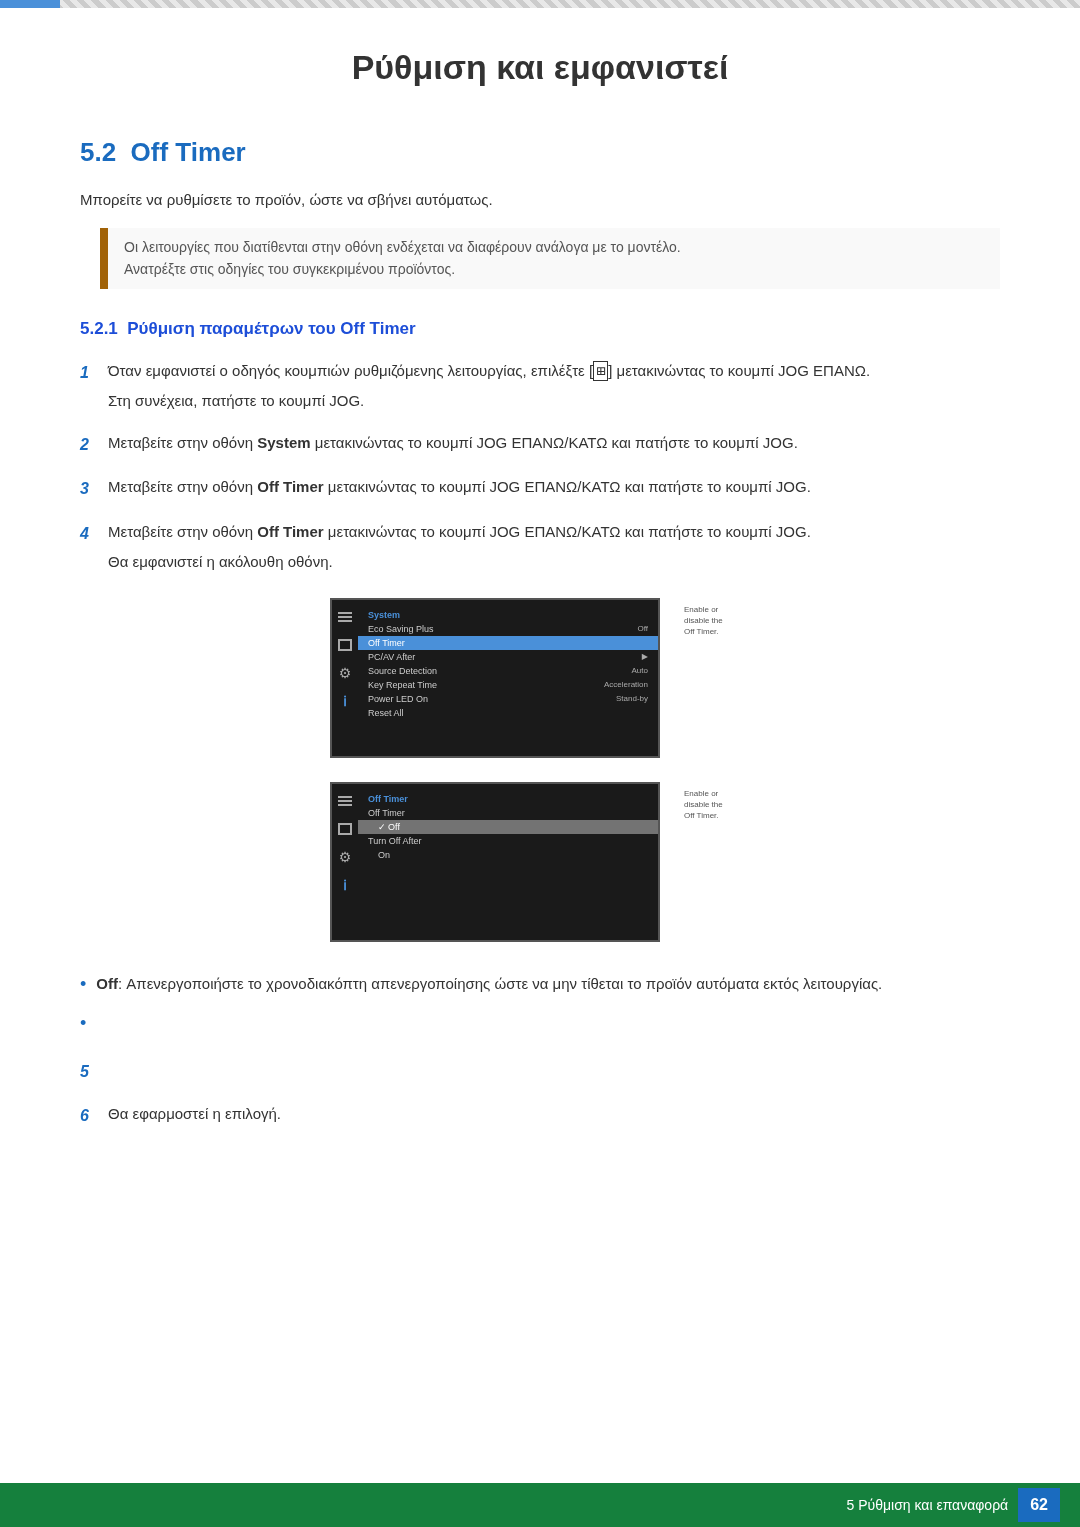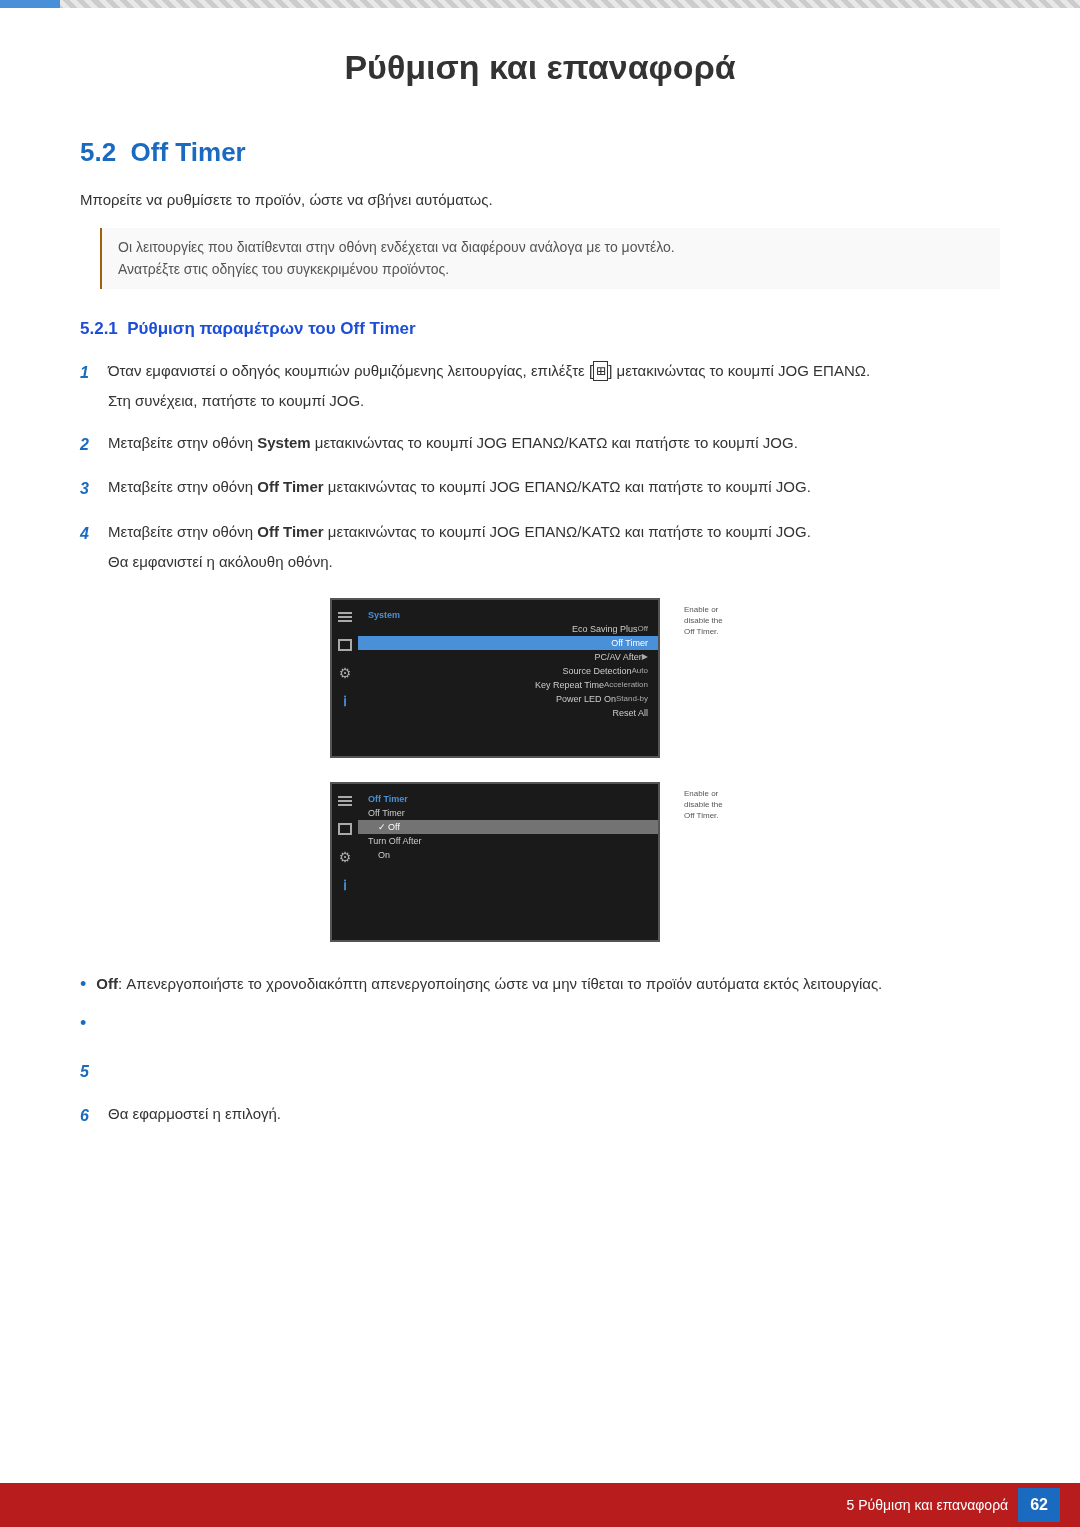--- a/index.html
+++ b/index.html
@@ -61,21 +61,21 @@
     
     .intro-text {
       font-size: 15px;
       color: #333;
       margin-bottom: 16px;
       line-height: 1.6;
     }
 
     
     .note-box {
-      border-left: 2px solid #a16207;
+      border-left: 8px solid #a16207;
       padding: 8px 16px;
       margin: 0 0 30px 20px;
       background: #f9f9f9;
     }
     .note-box p {
       font-size: 14px;
       color: #555;
       line-height: 1.6;
     }
 
@@ -174,21 +174,21 @@
       font-size: 14px; color: #4a90d9; font-weight: bold;
     }
     .osd-header {
       font-size: 9px;
       color: #4a90d9;
       padding: 2px 10px;
       font-weight: bold;
     }
     .osd-row {
       display: flex;
-      justify-content: flex-end;
+      justify-content: space-between;
       align-items: center;
       padding: 2px 10px;
       font-size: 9px;
       color: #ccc;
     }
     .osd-row.active {
       background: #4a90d9;
       color: #fff;
     }
     .osd-row-label { }
@@ -252,21 +252,21 @@
       line-height: 1.6;
     }
 
     
     .footer {
       position: absolute;
       bottom: 0;
       left: 0;
       right: 0;
       height: 44px;
-      background: #b91c1c;
+      background: #15803d;
       display: flex;
       align-items: center;
       justify-content: flex-end;
       padding: 0 20px;
     }
     .footer-text {
       color: #fff;
       font-size: 14px;
     }
     .footer-num {
@@ -280,21 +280,21 @@
   </style>
 </head>
 <body>
 
 <div class="top-bar">
   <div class="top-bar-blue"></div>
 </div>
 
 <div class="page">
 
-  <h1 class="main-title">Ρύθμιση και επαναφορά</h1>
+  <h1 class="main-title">Ρύθμιση και εμφανιστεί</h1>
 
   <h2 class="section-title">
     <span>5.2</span>&nbsp;
     <span>Off Timer</span>
   </h2>
 
   <p class="intro-text">Μπορείτε να ρυθμίσετε το προϊόν, ώστε να σβήνει αυτόματως.</p>
 
   <div class="note-box">
     <p>Οι λειτουργίες που διατίθενται στην οθόνη ενδέχεται να διαφέρουν ανάλογα με το μοντέλο.</p>

